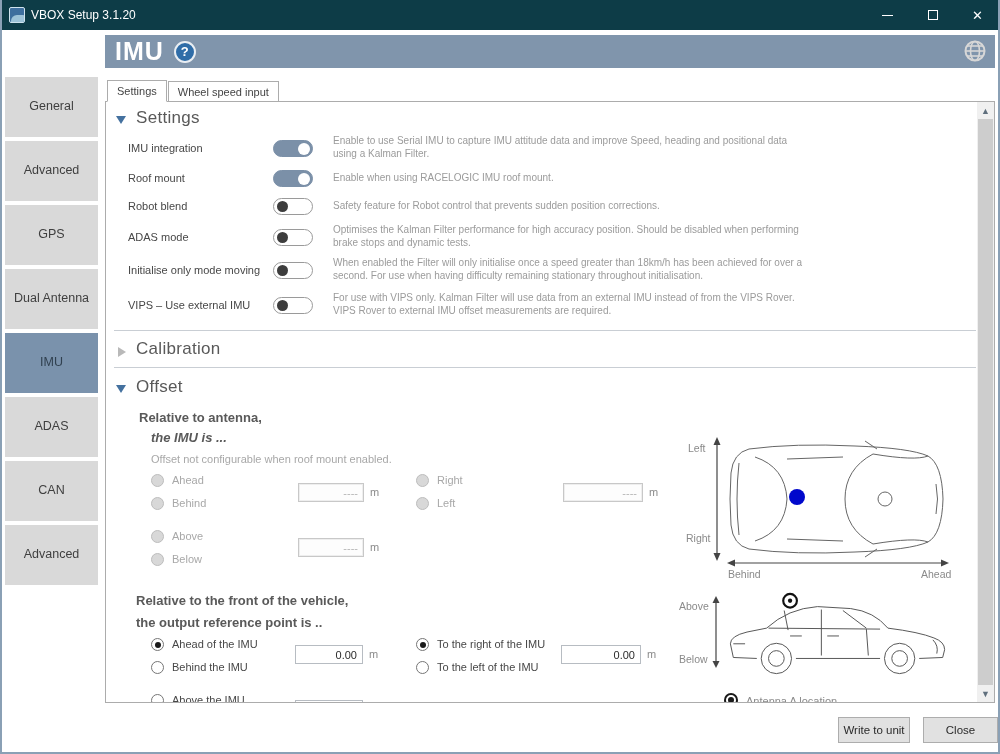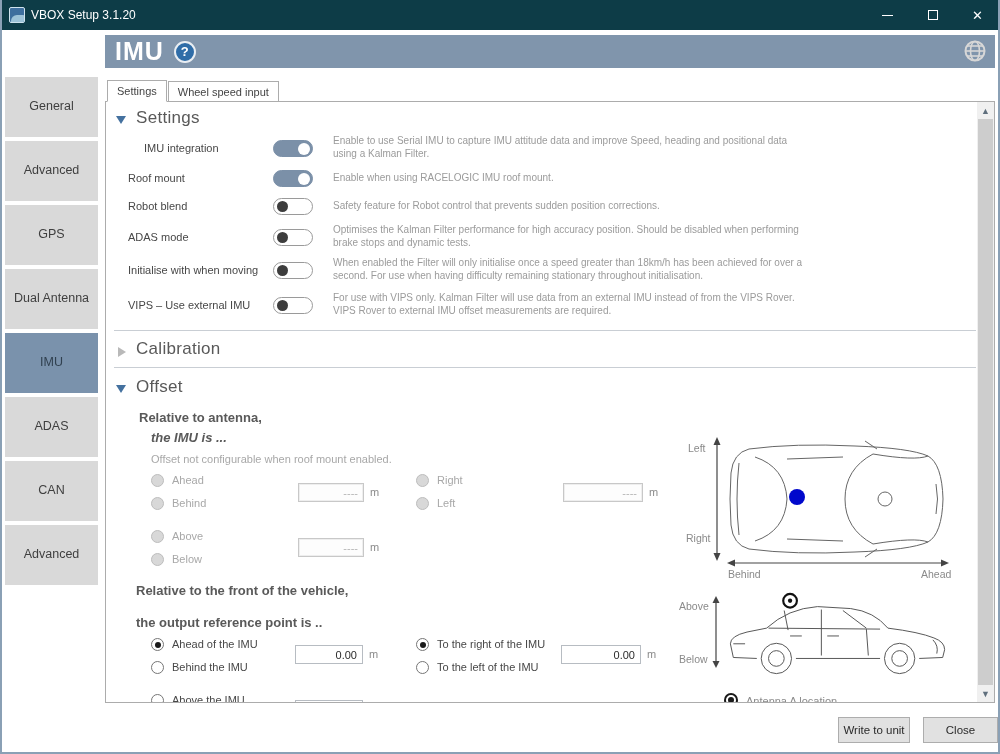--- a/index.html
+++ b/index.html
@@ -136,21 +136,21 @@
   <div class="tabs">
     <div class="tab active">Settings</div>
     <div class="tab inactive">Wheel speed input</div>
   </div>
 
   <div class="content">
 
     <span class="tri-down" style="left:10px; top:14px;"></span>
     <span class="section-title" style="left:30px; top:6px;">Settings</span>
 
-    <span class="row-label" style="left:38px; top:40px;">IMU integration</span>
+    <span class="row-label" style="left:22px; top:40px;">IMU integration</span>
     <div class="toggle on" style="left:167px; top:38px;">
         <div class="knob"></div>
       </div>
     <span class="row-desc" style="left:227px; top:33px;">Enable to use Serial IMU to capture IMU attitude data and improve Speed, heading and positional data
 using a Kalman Filter.</span>
 
     <span class="row-label" style="left:22px; top:70px;">Roof mount</span>
     <div class="toggle on" style="left:167px; top:68px;">
         <div class="knob"></div>
       </div>
@@ -162,21 +162,21 @@
       </div>
     <span class="row-desc" style="left:227px; top:98px;">Safety feature for Robot control that prevents sudden position corrections.</span>
 
     <span class="row-label" style="left:22px; top:129px;">ADAS mode</span>
     <div class="toggle off" style="left:167px; top:127px;">
         <div class="knob"></div>
       </div>
     <span class="row-desc" style="left:227px; top:122px;">Optimises the Kalman Filter performance for high accuracy position.  Should be disabled when performing
 brake stops and dynamic tests.</span>
 
-    <span class="row-label" style="left:22px; top:162px;">Initialise with when moving</span>
+    <span class="row-label" style="left:22px; top:162px;">Initialise only mode moving</span>
     <div class="toggle off" style="left:167px; top:160px;">
         <div class="knob"></div>
       </div>
     <span class="row-desc" style="left:227px; top:155px;">When enabled the Filter will only initialise once a speed greater than 18km/h has been achieved for over a
 second.  For use when having difficulty remaining stationary throughout  initialisation.</span>
 
     <span class="row-label" style="left:22px; top:197px;">VIPS – Use external IMU</span>
     <div class="toggle off" style="left:167px; top:195px;">
         <div class="knob"></div>
       </div>
@@ -240,21 +240,21 @@
       <circle cx="72" cy="58" r="8" fill="#0008cc"></circle>
     </svg>
     <svg style="left:621px; top:456px;" width="222" height="10">
       <line x1="7" y1="5" x2="215" y2="5" stroke="#444" stroke-width="1.2"></line>
       <polygon points="0,5 8,1.5 8,8.5" fill="#444"></polygon>
         <polygon points="222,5 214,1.5 214,8.5" fill="#444"></polygon>
     </svg>
     <span class="axis-label" style="left:622px; top:466px;">Behind</span>
     <span class="axis-label" style="left:815px; top:466px;">Ahead</span>
 
-    <span class="bold-head" style="left:30px; top:481px;">Relative to the front of the vehicle,</span>
+    <span class="bold-head" style="left:30px; top:491px;">Relative to the front of the vehicle,</span>
     <span class="bold-head" style="left:30px; top:513px;">the output reference point is ..</span>
 
     <span class="radio checked" style="left:45px; top:536px;"></span>
     <span class="radio-label" style="left:66px; top:536px;">Ahead of the IMU</span>
     <span class="radio" style="left:45px; top:559px;"></span>
     <span class="radio-label" style="left:66px; top:559px;">Behind the IMU</span>
     <span class="inputbox" style="left:189px; top:543px; width:68px;">0.00</span>
     <span class="unit" style="left:263px; top:546px;">m</span>
 
     <span class="radio checked" style="left:310px; top:536px;"></span>

